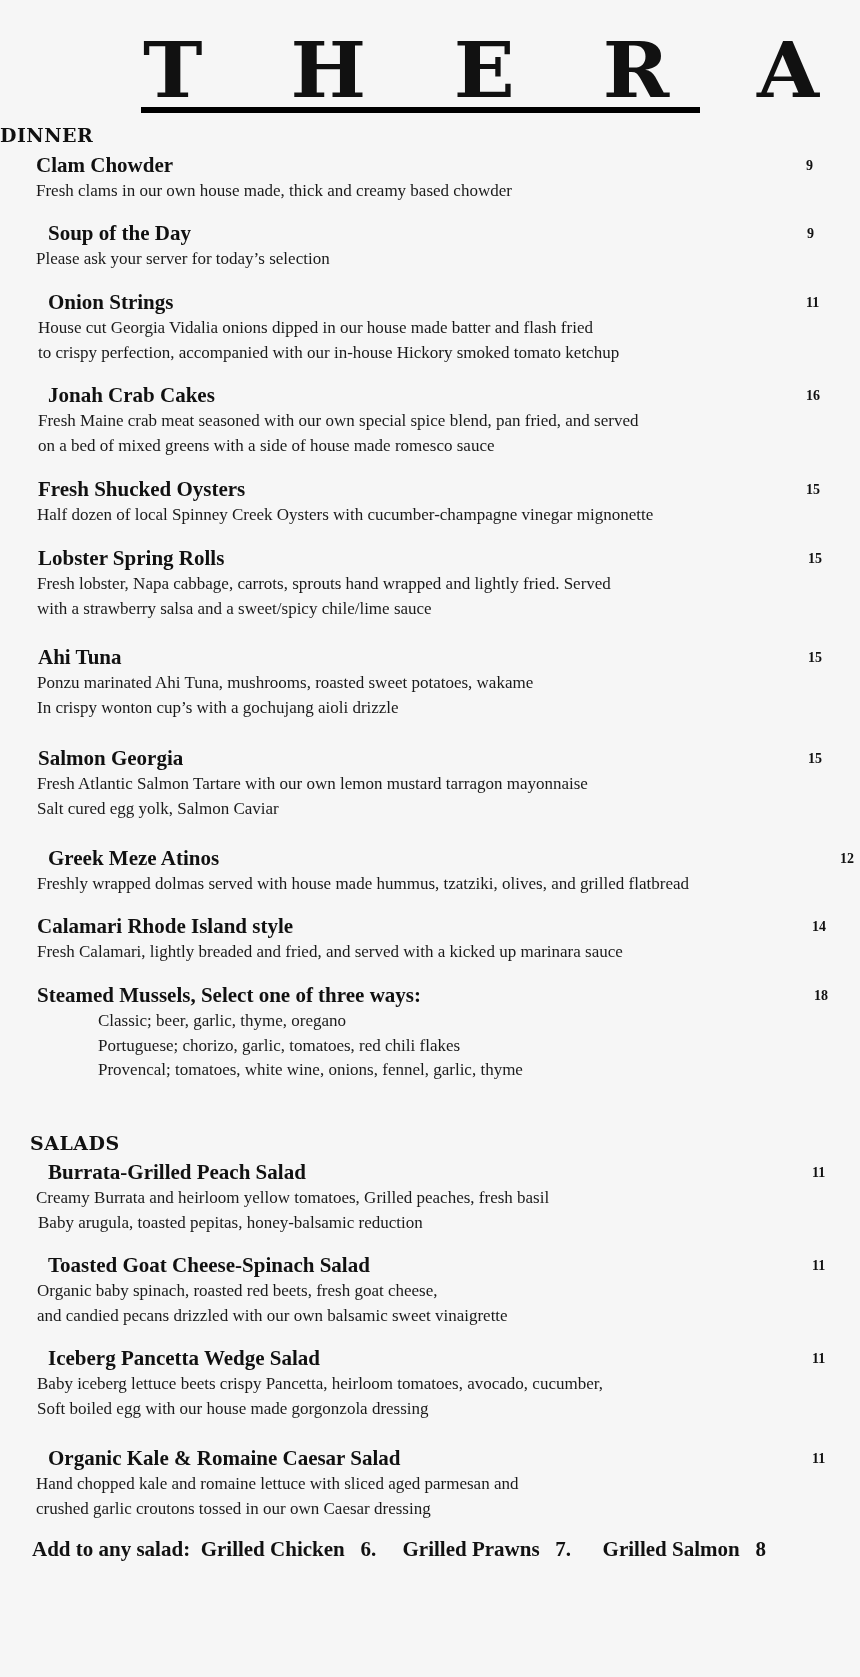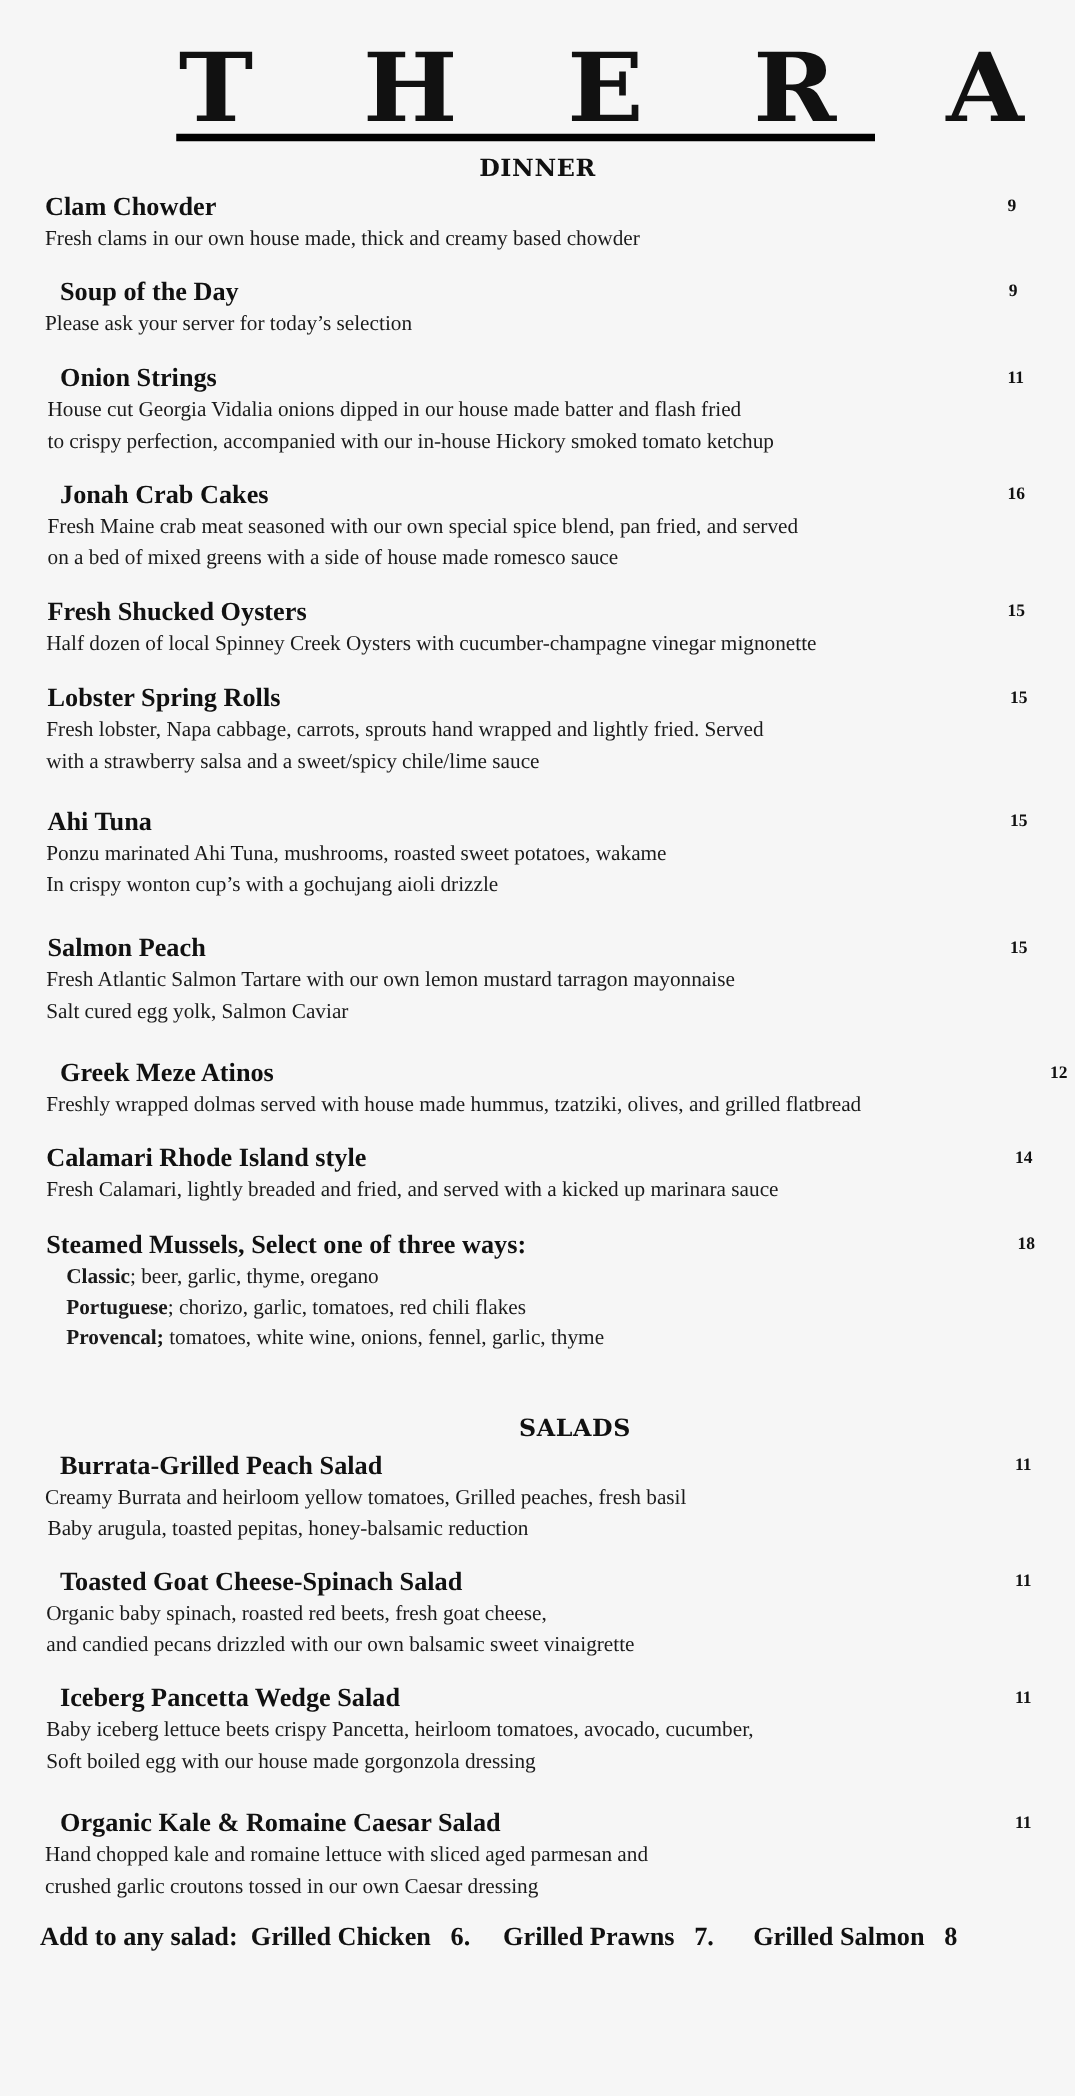--- a/index.html
+++ b/index.html
@@ -19,40 +19,40 @@
     font-size: 80px; line-height: 80px;
     letter-spacing: 30px;
     transform: scaleY(0.95);
     white-space: nowrap;
   }
   .title-rule {
     position: absolute; left: 141px; top: 107px; width: 559px; height: 6px;
     background: #000;
   }
   .section-title {
-    position: absolute; left: 0; width: 860px; text-align: center;
+    position: absolute; left: 0; width: 860px; text-align: left;
     font-family: "DejaVu Serif", serif;
     font-weight: 900; font-size: 19px; letter-spacing: 0.5px;
   }
   .section-title.underline span { text-decoration-thickness: 2px; text-underline-offset: 3px; }
   .item { position: absolute; left: 0; width: 860px; }
   .item-name {
     position: absolute; left: 48px; top: 0;
     font-weight: bold; font-size: 21px; line-height: 24px; white-space: nowrap;
   }
   .item-price {
     position: absolute; top: 3px;
     font-weight: bold; font-size: 14px; line-height: 20px;
   }
   .item-desc {
     position: absolute; left: 36px; top: 26px;
     font-size: 17px; line-height: 24.5px; white-space: nowrap; color: #1a1a1a;
   }
   .option { display: block; padding-left: 16px; }
-  .option b { font-weight: bold; }
+  .option b { font-weight: normal; margin-left: 45px; }
   .addons {
     position: absolute; left: 32px; top: 1537px;
     font-weight: bold; font-size: 21px; white-space: nowrap;
   }
   .addons span { margin-right: 0; }
 </style>
 </head>
 <body>
 
 <div class="title">T H E  R A M P</div>
@@ -114,21 +114,21 @@
 <div class="item" style="top:645px;">
   <div class="item-name" style="left:38px">Ahi Tuna</div>
   <div class="item-price" style="left:808px">15</div>
   <div class="item-desc" style="left:37px">
     <div>Ponzu marinated Ahi Tuna, mushrooms, roasted sweet potatoes, wakame</div>
     <div>In crispy wonton cup’s with a gochujang aioli drizzle</div>
   </div>
 </div>
 
 <div class="item" style="top:746px;">
-  <div class="item-name" style="left:38px">Salmon Peach</div>
+  <div class="item-name" style="left:38px">Salmon Georgia</div>
   <div class="item-price" style="left:808px">15</div>
   <div class="item-desc" style="left:37px">
     <div>Fresh Atlantic Salmon Tartare with our own lemon mustard tarragon mayonnaise</div>
     <div>Salt cured egg yolk, Salmon Caviar</div>
   </div>
 </div>
 
 <div class="item" style="top:846px;">
   <div class="item-name">Greek Meze Atinos</div>
   <div class="item-price" style="left:840px">12</div>

